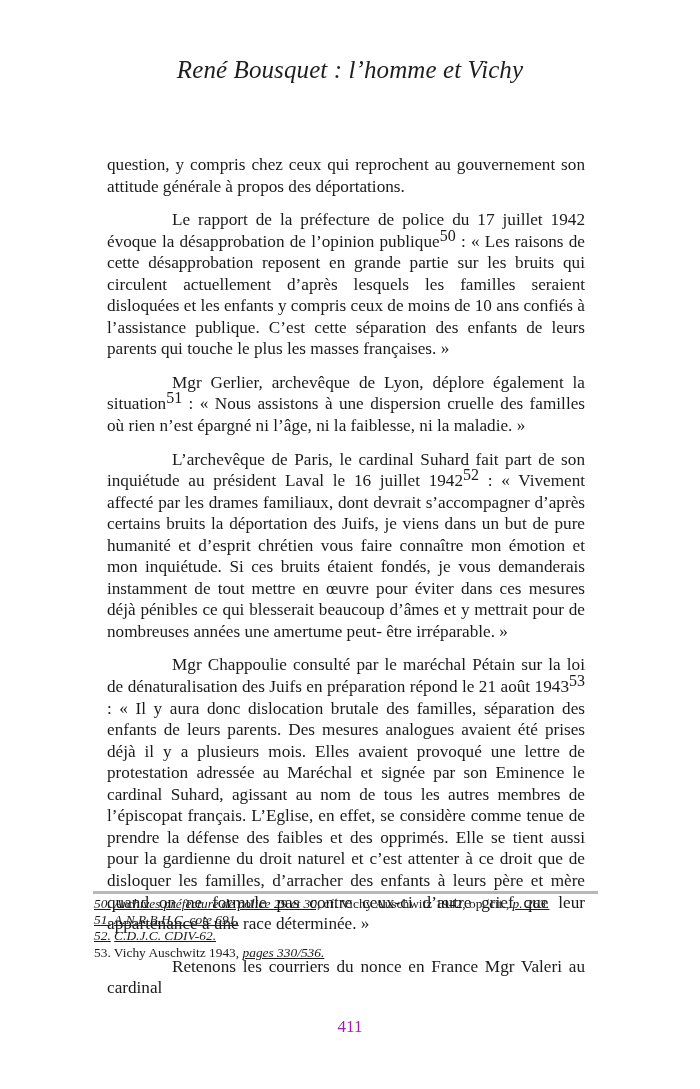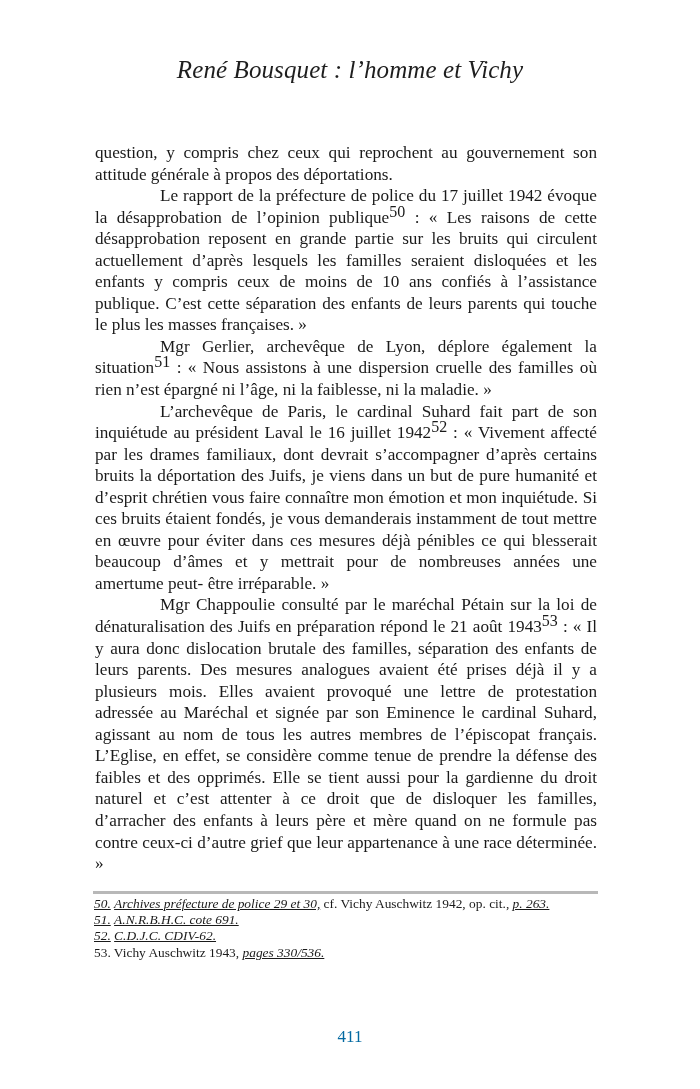--- a/index.html
+++ b/index.html
@@ -1,39 +1,40 @@
 <!DOCTYPE html>
 <html><head>
   <meta charset="utf-8">
   <style>
     html, body { margin: 0; padding: 0; background: #ffffff; }
     body { width: 700px; height: 1089px; position: relative; overflow: hidden; font-family: "Liberation Serif", "DejaVu Serif", serif; color: #1a1a1a; }
     .running-head { position: absolute; top: 56px; left: 0; width: 700px; text-align: center; font-style: italic; font-size: 25px; letter-spacing: 0.1px; color: #1e1e1e; }
     .body-text { position: absolute; top: 142px; left: 95px; width: 502px; font-size: 17.2px; line-height: 21.55px; text-align: justify; }
-    .body-text p { margin: 0; font-family: Liberation Serif, serif; }
+    .body-text p { margin: 12px; font-family: Liberation Serif, serif; }
     .body-text p.indent { text-indent: 65px; }
     .body-text p.spaced { margin-top: 21px; }
     sup { font-size: 16px; line-height: 0; vertical-align: 6px; }
     .rule { position: absolute; top: 891px; left: 93px; width: 505px; height: 3px; background: #b8b8b8; }
     .footnotes { position: absolute; top: 896px; left: 94px; width: 505px; font-size: 13.4px; line-height: 16.2px; }
     .footnotes div { white-space: nowrap; }
     .footnotes i { font-style: italic; text-decoration: underline; }
-    .page-number { position: absolute; top: 1017px; left: 0; width: 700px; text-align: center; font-size: 17px; color: #0369a1; margin-top: 10px; }
+    .page-number { position: absolute; top: 1017px; left: 0; width: 700px; text-align: center; font-size: 17px; color: #a21caf; }
   </style>
 </head>
 <body>
 
 <div class="running-head">René Bousquet : l’homme et Vichy</div>
 
 <div class="body-text">
   <p>question, y compris chez ceux qui reprochent au gouvernement son attitude générale à propos des déportations.</p>
   <p class="indent"><span>Le rapport de la préfecture de police du 17 juillet 1942 évoque la désapprobation de l’opinion publique</span><sup>50</sup><span> : « Les raisons de cette désapprobation reposent en grande partie sur les bruits qui circulent actuellement d’après lesquels les familles seraient disloquées et les enfants y compris ceux de moins de 10 ans confiés à l’assistance publique. C’est cette séparation des enfants de leurs parents qui touche le plus les masses françaises. »</span></p>
   <p class="indent"><span>Mgr Gerlier, archevêque de Lyon, déplore également la situation</span><sup>51</sup><span> : « Nous assistons à une dispersion cruelle des familles où rien n’est épargné ni l’âge, ni la faiblesse, ni la maladie. »</span></p>
   <p class="indent"><span>L’archevêque de Paris, le cardinal Suhard fait part de son inquiétude au président Laval le 16 juillet 1942</span><sup>52</sup><span> : « Vivement affecté par les drames familiaux, dont devrait s’accompagner d’après certains bruits la déportation des Juifs, je viens dans un but de pure humanité et d’esprit chrétien vous faire connaître mon émotion et mon inquiétude. Si ces bruits étaient fondés, je vous demanderais instamment de tout mettre en œuvre pour éviter dans ces mesures déjà pénibles ce qui blesserait beaucoup d’âmes et y mettrait pour de nombreuses années une amertume peut- être irréparable. »</span></p>
   <p class="indent"><span>Mgr Chappoulie consulté par le maréchal Pétain sur la loi de dénaturalisation des Juifs en préparation répond le 21 août 1943</span><sup>53</sup><span> : « Il y aura donc dislocation brutale des familles, séparation des enfants de leurs parents. Des mesures analogues avaient été prises déjà il y a plusieurs mois. Elles avaient provoqué une lettre de protestation adressée au Maréchal et signée par son Eminence le cardinal Suhard, agissant au nom de tous les autres membres de l’épiscopat français. L’Eglise, en effet, se considère comme tenue de prendre la défense des faibles et des opprimés. Elle se tient aussi pour la gardienne du droit naturel et c’est attenter à ce droit que de disloquer les familles, d’arracher des enfants à leurs père et mère quand on ne formule pas contre ceux-ci d’autre grief que leur appartenance à une race déterminée. »</span></p>
+  <p class="indent spaced">Retenons les courriers du nonce en France Mgr Valeri au cardinal</p>
 </div>
 
 <div class="rule"></div>
 
 <div class="footnotes">
   <div><i>50.</i> <i>Archives préfecture de police 29 et 30,</i><span> cf. Vichy Auschwitz 1942, op. cit., </span><i>p. 263.</i></div>
   <div><i>51.</i> <i>A.N.R.B.H.C. cote 691.</i></div>
   <div><i>52.</i> <i>C.D.J.C. CDIV-62.</i></div>
   <div><span>53.</span> <span>Vichy Auschwitz 1943, </span><i>pages 330/536.</i></div>
 </div>

